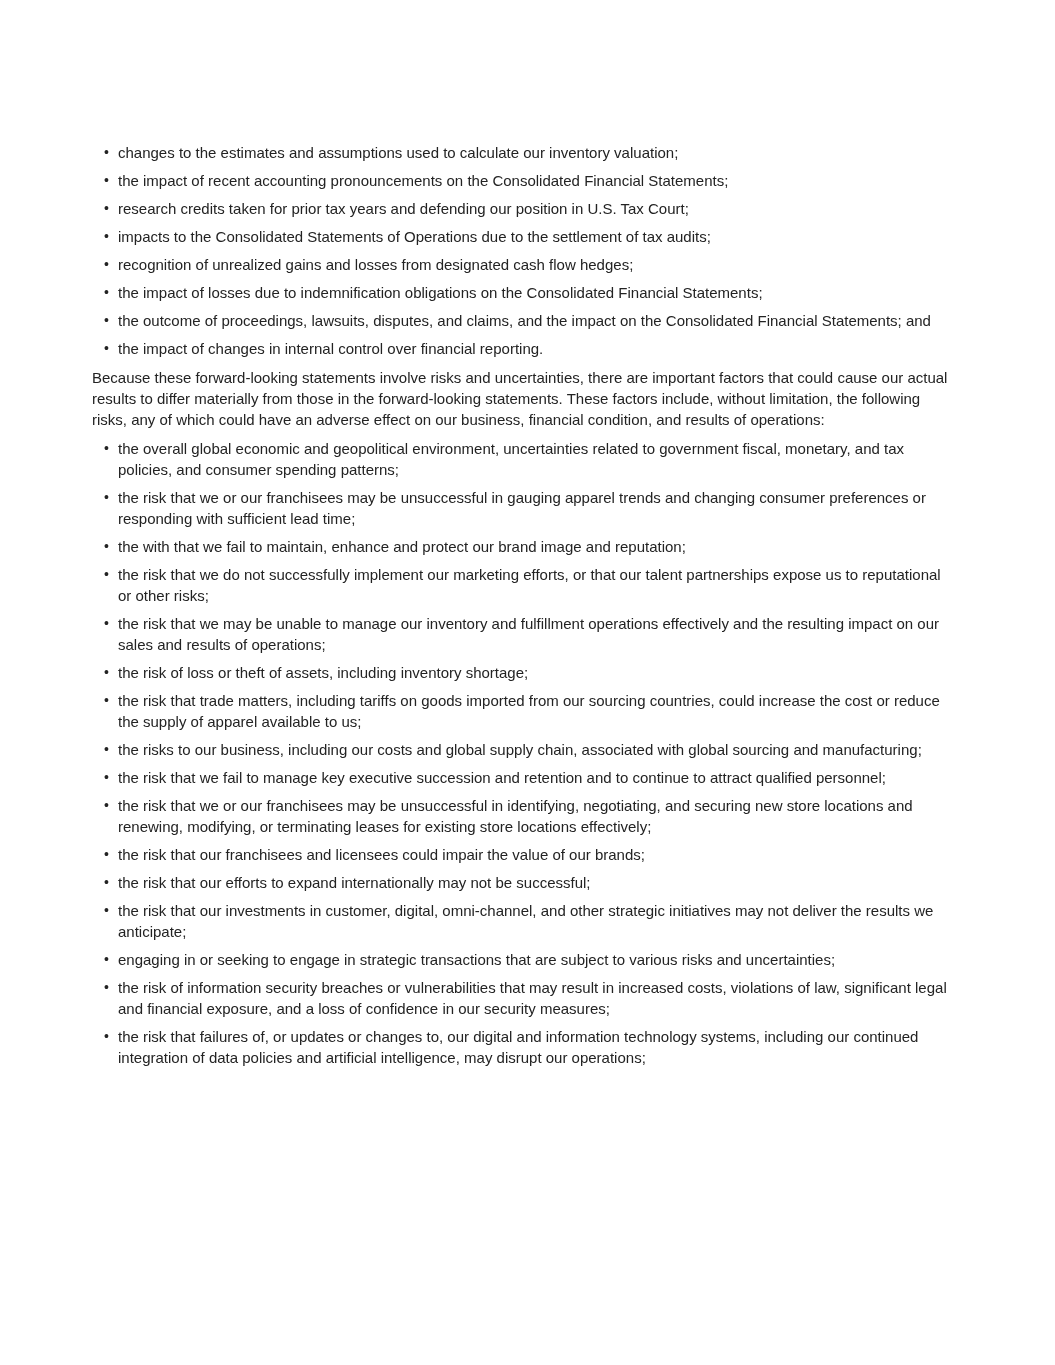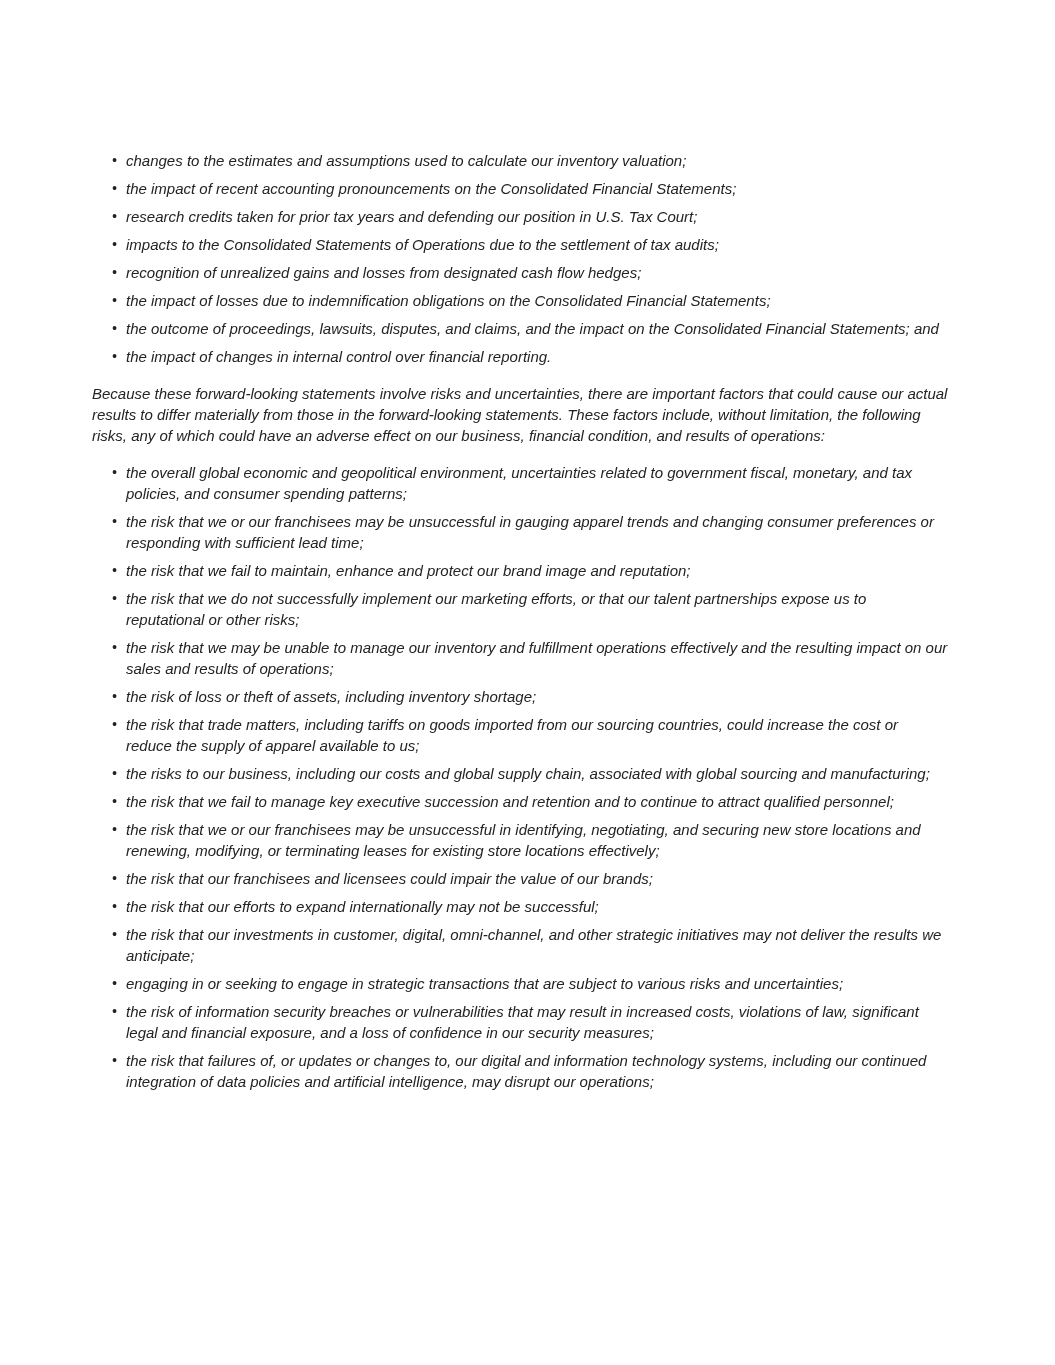--- a/index.html
+++ b/index.html
@@ -19,40 +19,38 @@
   }
   .page {
     box-sizing: border-box;
     width: 1055px;
     height: 1365px;
     padding: 134px 91px 40px 92px;
     background: #ffffff;
   }
   ul.bullet-list {
     list-style: none;
-    margin: 16px;
+    margin: 8px;
     padding: 0;
-    font-style: italic;
   }
   ul.bullet-list li {
     position: relative;
     padding-left: 18px;
     margin: 0 0 7px 0;
   }
   ul.bullet-list li::before {
     content: "\2022";
     position: absolute;
     left: 4px;
     top: 0;
     font-size: 14px;
   }
   p.body-paragraph {
     margin: 0 16px 7px 0;
     padding: 0;
-    font-style: italic;
   }
 </style>
 </head>
 <body>
 
 <div class="page">
 
   <ul class="bullet-list">
 
   <li><span class="li-text">changes to the estimates and assumptions used to calculate our inventory valuation;</span></li>
@@ -64,21 +62,21 @@
       <li><span class="li-text">the outcome of proceedings, lawsuits, disputes, and claims, and the impact on the Consolidated Financial Statements; and</span></li>
       <li><span class="li-text">the impact of changes in internal control over financial reporting.</span></li>
     </ul>
 
   <p class="body-paragraph">Because these forward-looking statements involve risks and uncertainties, there are important factors that could cause our actual results to differ materially from those in the forward-looking statements. These factors include, without limitation, the following risks, any of which could have an adverse effect on our business, financial condition, and results of operations:</p>
 
   <ul class="bullet-list">
 
   <li><span class="li-text">the overall global economic and geopolitical environment, uncertainties related to government fiscal, monetary, and tax policies, and consumer spending patterns;</span></li>
       <li><span class="li-text">the risk that we or our franchisees may be unsuccessful in gauging apparel trends and changing consumer preferences or responding with sufficient lead time;</span></li>
-      <li><span class="li-text">the risk that we fail to maintain, enhance and protect our brand image and reputation;</span></li>
+      <li><span class="li-text">the with that we fail to maintain, enhance and protect our brand image and reputation;</span></li>
       <li><span class="li-text">the risk that we do not successfully implement our marketing efforts, or that our talent partnerships expose us to reputational or other risks;</span></li>
       <li><span class="li-text">the risk that we may be unable to manage our inventory and fulfillment operations effectively and the resulting impact on our sales and results of operations;</span></li>
       <li><span class="li-text">the risk of loss or theft of assets, including inventory shortage;</span></li>
       <li><span class="li-text">the risk that trade matters, including tariffs on goods imported from our sourcing countries, could increase the cost or reduce the supply of apparel available to us;</span></li>
       <li><span class="li-text">the risks to our business, including our costs and global supply chain, associated with global sourcing and manufacturing;</span></li>
       <li><span class="li-text">the risk that we fail to manage key executive succession and retention and to continue to attract qualified personnel;</span></li>
       <li><span class="li-text">the risk that we or our franchisees may be unsuccessful in identifying, negotiating, and securing new store locations and renewing, modifying, or terminating leases for existing store locations effectively;</span></li>
       <li><span class="li-text">the risk that our franchisees and licensees could impair the value of our brands;</span></li>
       <li><span class="li-text">the risk that our efforts to expand internationally may not be successful;</span></li>
       <li><span class="li-text">the risk that our investments in customer, digital, omni-channel, and other strategic initiatives may not deliver the results we anticipate;</span></li>

